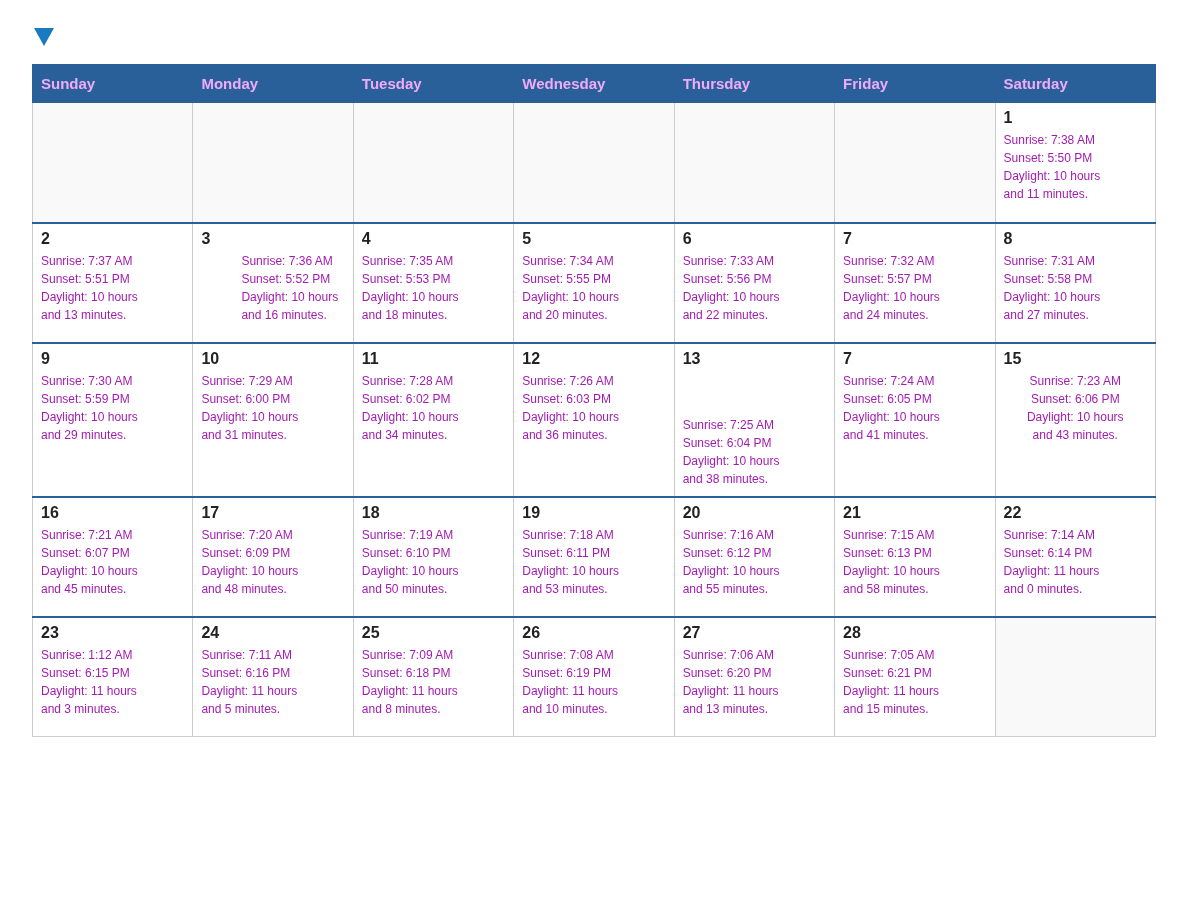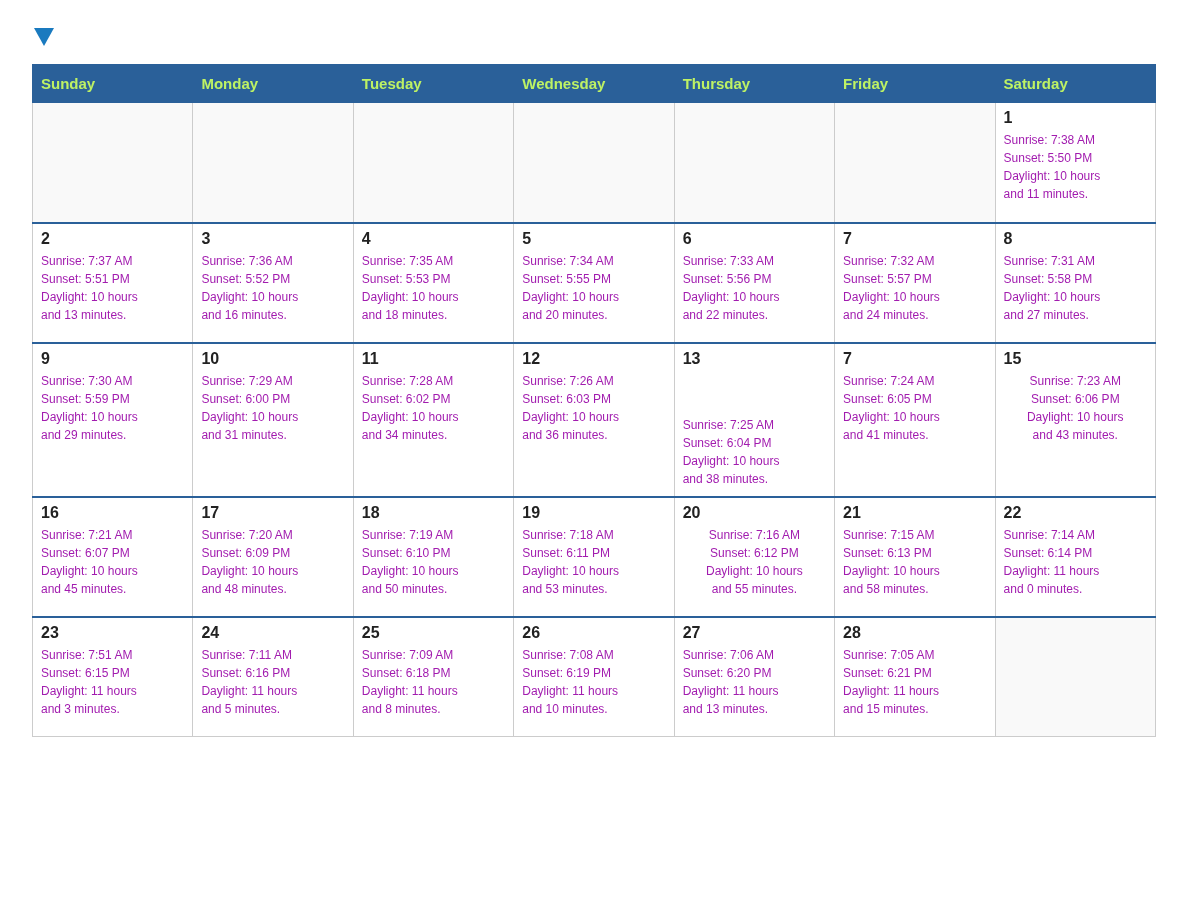--- a/index.html
+++ b/index.html
@@ -58,21 +58,21 @@
       font-size: 20px;
       color: #444;
       margin-top: 4px;
     }
     table {
       width: 100%;
       border-collapse: collapse;
     }
     thead tr th {
       background-color: #2a6099;
-      color: #bef264;
+      color: #f0abfc;
       font-size: 15px;
       font-weight: bold;
       padding: 10px 8px;
       text-align: left;
       border: 1px solid #2a6099;
     }
     tbody tr td {
       vertical-align: top;
       padding: 6px 8px 8px 8px;
       border: 1px solid #ccc;
@@ -149,21 +149,21 @@
       <tr>
         <td>
           <span class="day-num">2</span>
           <div class="day-info" style="white-space: pre-line;">Sunrise: 7:37 AM
 Sunset: 5:51 PM
 Daylight: 10 hours
 and 13 minutes.</div>
         </td>
         <td>
           <span class="day-num">3</span>
-          <div class="day-info" style="white-space: pre-line;">Sunrise: 7:36 AM
+          <div class="day-info" style="white-space: pre-line; margin-left: 40px;">Sunrise: 7:36 AM
 Sunset: 5:52 PM
 Daylight: 10 hours
 and 16 minutes.</div>
         </td>
         <td>
           <span class="day-num">4</span>
           <div class="day-info" style="white-space: pre-line;">Sunrise: 7:35 AM
 Sunset: 5:53 PM
 Daylight: 10 hours
 and 18 minutes.</div>
@@ -272,21 +272,21 @@
         </td>
         <td>
           <span class="day-num">19</span>
           <div class="day-info" style="white-space: pre-line;">Sunrise: 7:18 AM
 Sunset: 6:11 PM
 Daylight: 10 hours
 and 53 minutes.</div>
         </td>
         <td>
           <span class="day-num">20</span>
-          <div class="day-info" style="white-space: pre-line; text-align: center;">Sunrise: 7:16 AM
+          <div class="day-info" style="white-space: pre-line;">Sunrise: 7:16 AM
 Sunset: 6:12 PM
 Daylight: 10 hours
 and 55 minutes.</div>
         </td>
         <td>
           <span class="day-num">21</span>
           <div class="day-info" style="white-space: pre-line;">Sunrise: 7:15 AM
 Sunset: 6:13 PM
 Daylight: 10 hours
 and 58 minutes.</div>
@@ -295,21 +295,21 @@
           <span class="day-num">22</span>
           <div class="day-info" style="white-space: pre-line;">Sunrise: 7:14 AM
 Sunset: 6:14 PM
 Daylight: 11 hours
 and 0 minutes.</div>
         </td>
       </tr>
       <tr>
         <td>
           <span class="day-num">23</span>
-          <div class="day-info" style="white-space: pre-line;">Sunrise: 7:51 AM
+          <div class="day-info" style="white-space: pre-line;">Sunrise: 1:12 AM
 Sunset: 6:15 PM
 Daylight: 11 hours
 and 3 minutes.</div>
         </td>
         <td>
           <span class="day-num">24</span>
           <div class="day-info" style="white-space: pre-line;">Sunrise: 7:11 AM
 Sunset: 6:16 PM
 Daylight: 11 hours
 and 5 minutes.</div>

